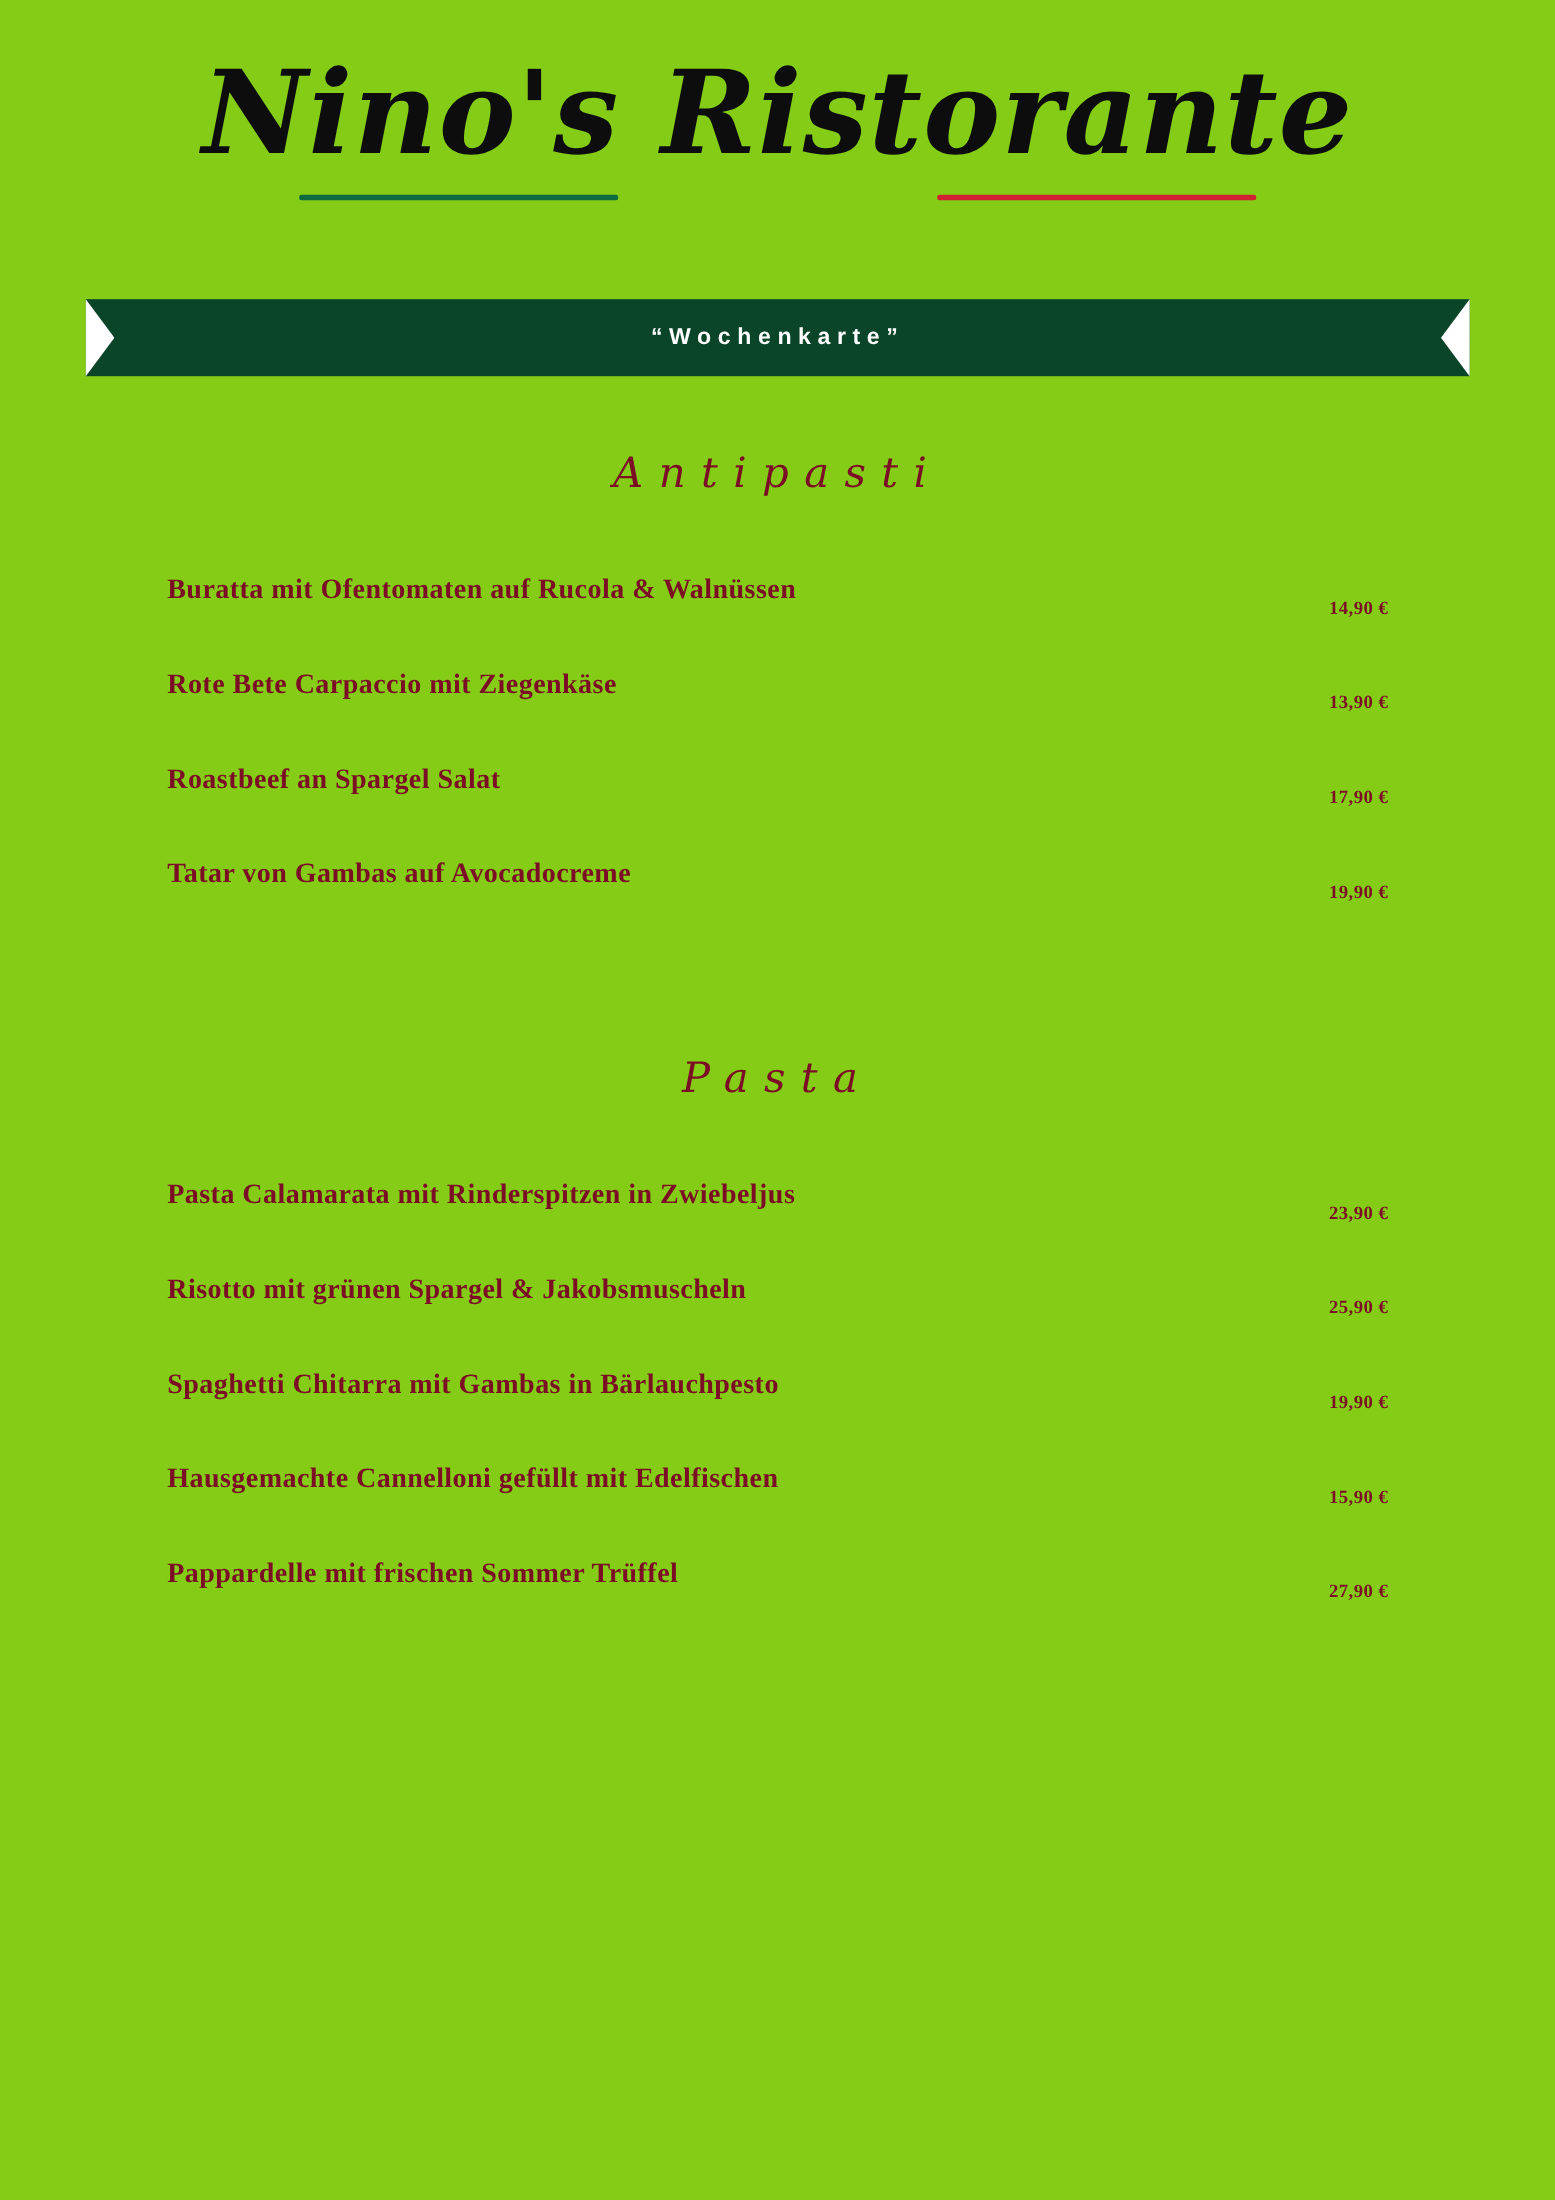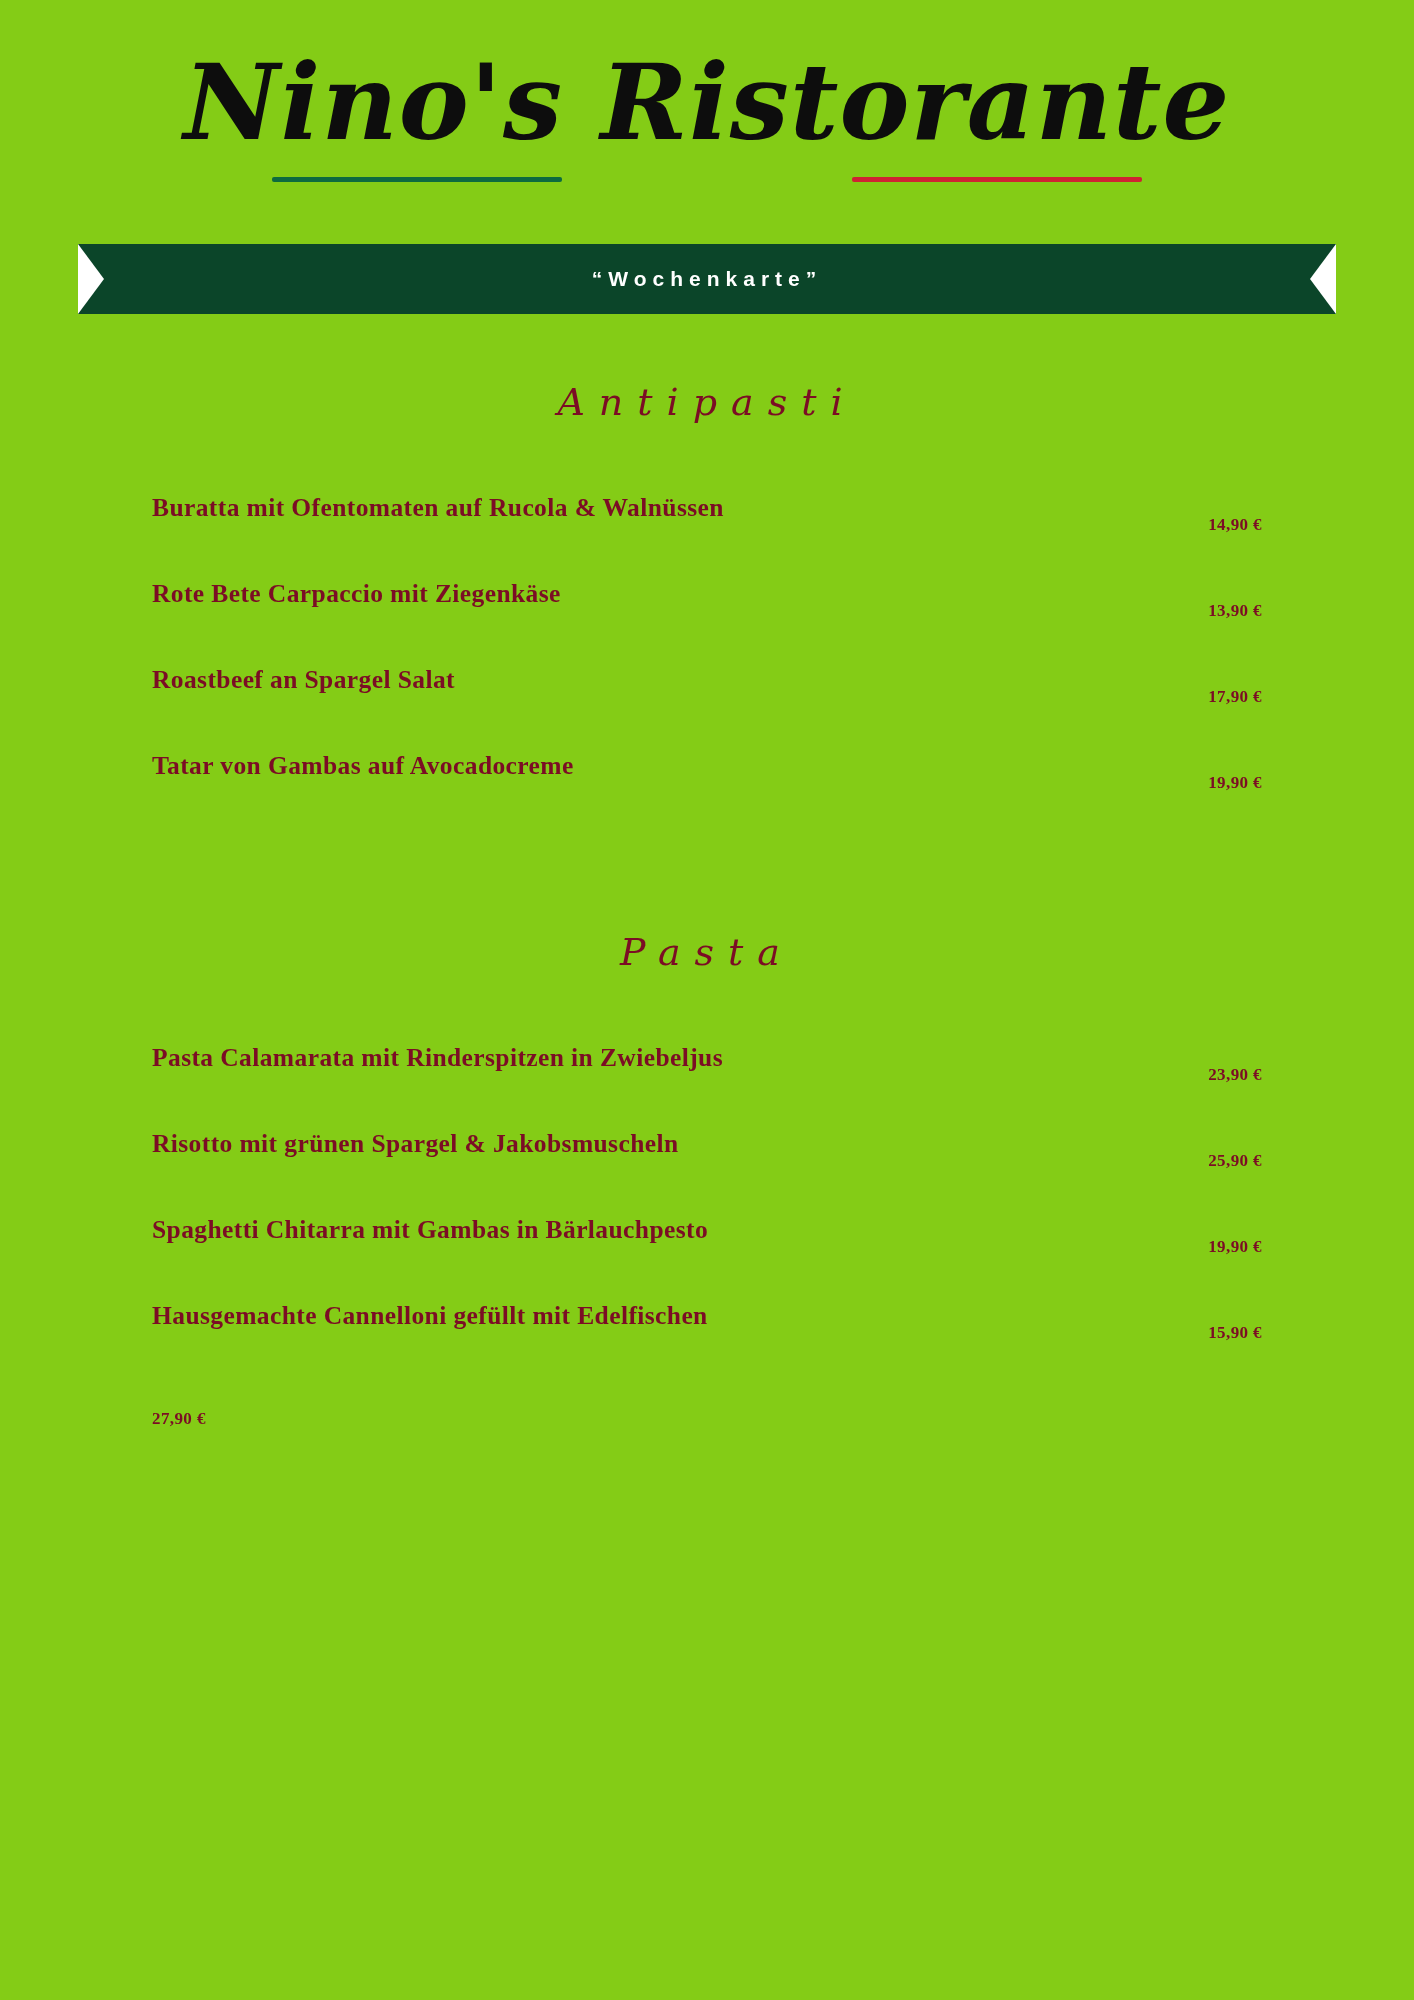--- a/index.html
+++ b/index.html
@@ -49,21 +49,21 @@
   .rule {
     width: 290px;
     height: 5px;
     border-radius: 2px;
   }
   .rule-green { background: #0d6b3f; }
   .rule-red { background: #cf2233; }
 
   
   .ribbon-wrap {
-    margin-top: 62px;
+    margin-top: 90px;
     display: flex;
     justify-content: center;
   }
   .ribbon {
     position: relative;
     width: 1258px;
     height: 70px;
     background: #0b4529;
     display: flex;
     align-items: center;
@@ -193,18 +193,19 @@
       </div>
       <div class="item">
         <span class="item-name">Spaghetti Chitarra mit Gambas in Bärlauchpesto</span>
         <span class="item-price">19,90 €</span>
       </div>
       <div class="item">
         <span class="item-name">Hausgemachte Cannelloni gefüllt mit Edelfischen</span>
         <span class="item-price">15,90 €</span>
       </div>
       <div class="item">
+        <span class="item-name">Pappardelle mit frischen Sommer Trüffel</span>
         <span class="item-price">27,90 €</span>
       </div>
     </div>
   </div>
 
 </div>
 
 </body></html>

